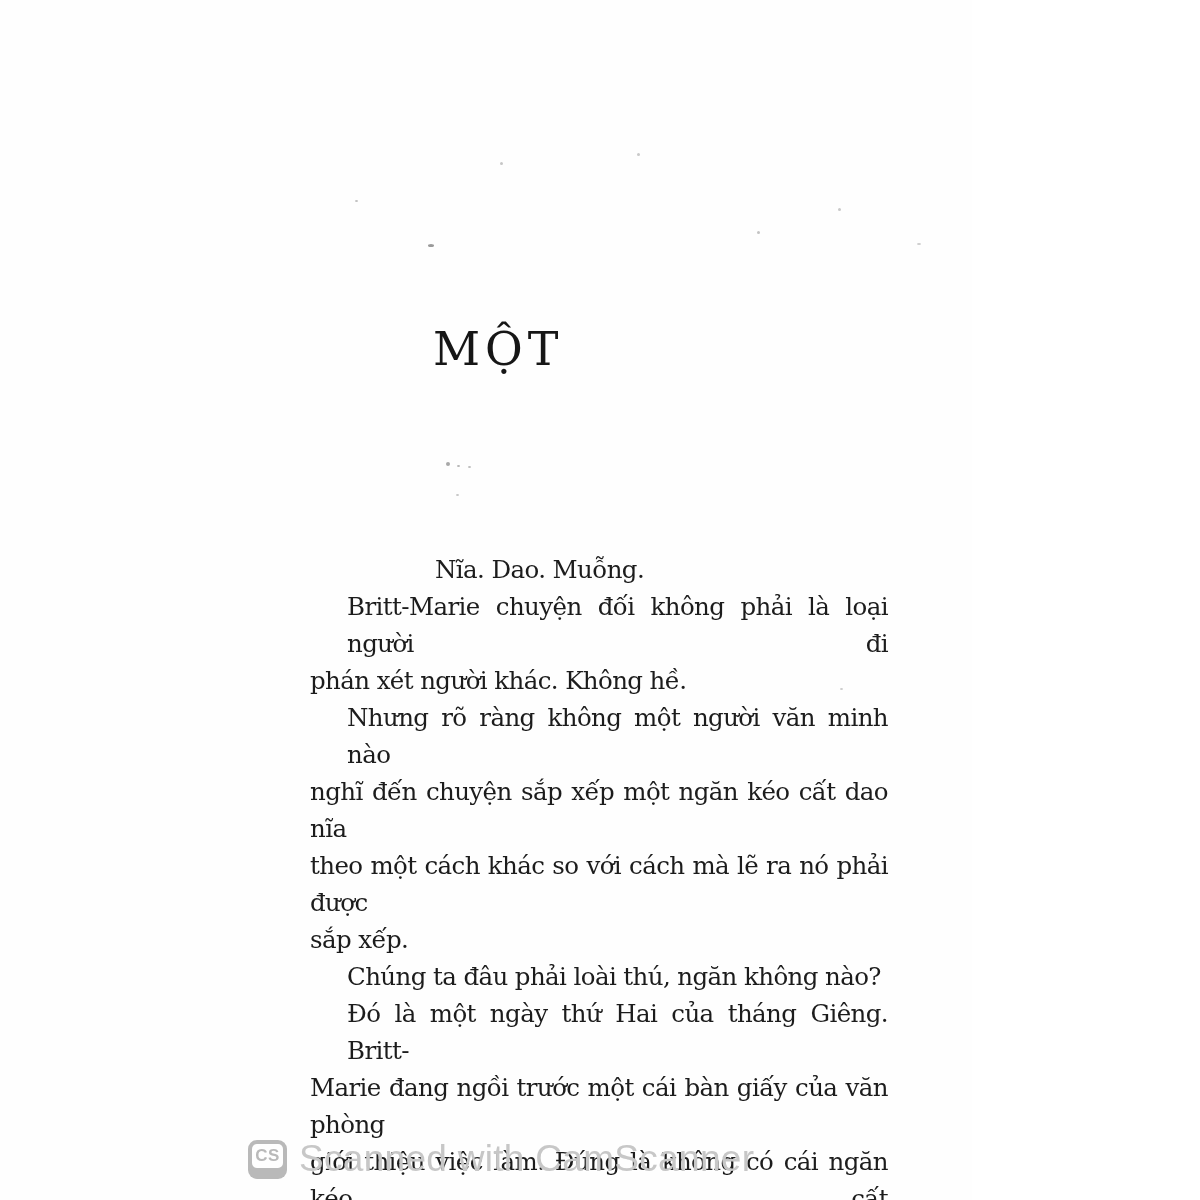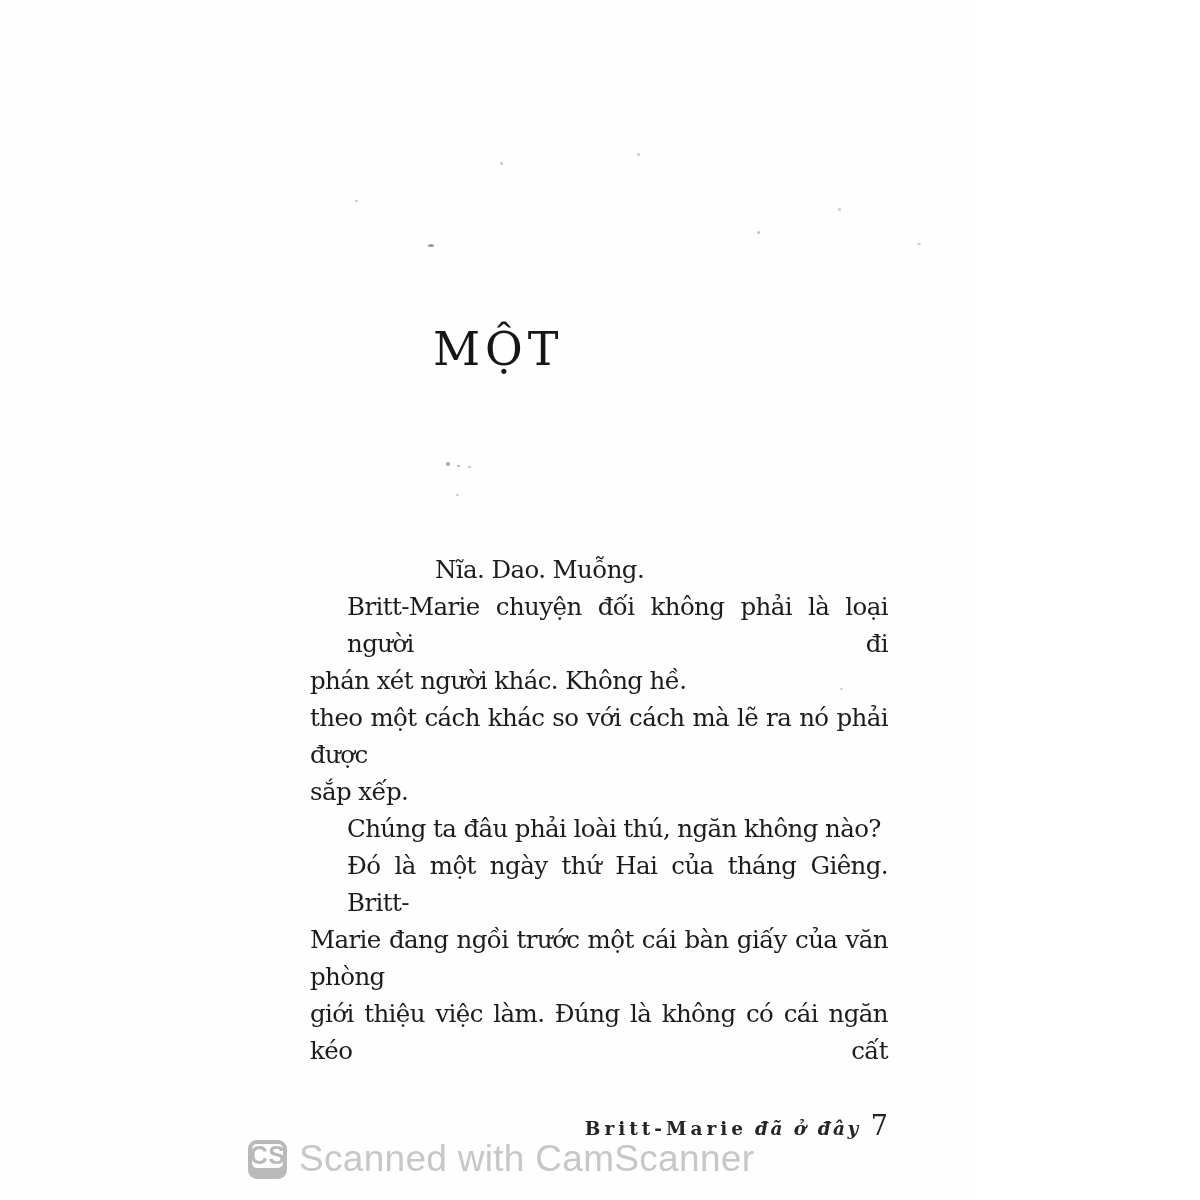--- a/index.html
+++ b/index.html
@@ -85,21 +85,21 @@
   }
   .cs-logo .cs-inner {
     position: absolute;
     left: 4px; top: 4px; right: 4px; bottom: 11px;
     background: #fefefe;
     border-radius: 5px;
     display: flex;
     align-items: center;
     justify-content: center;
     font-weight: bold;
-    font-size: 25px;
+    font-size: 17px;
     letter-spacing: 0.5px;
   }
   .watermark .wm-label {
     margin-left: 12px;
     font-size: 37px;
     font-weight: 400;
     letter-spacing: 0.3px;
     white-space: nowrap;
   }
   
@@ -109,33 +109,30 @@
 <body>
 
 <div class="page" style="background: rgb(254, 254, 254);">
 
   <h1 class="chapter-title">MỘT</h1>
 
   <div class="body-text" style="color: rgb(28, 28, 28);">
       <div class="line" style="padding-left: 125px;">Nĩa. Dao. Muỗng.</div>
       <div class="line fill" style="padding-left: 37px;">Britt-Marie chuyện đối không phải là loại người đi</div>
       <div class="line">phán xét người khác. Không hề.</div>
+      <div class="line fill" style="padding-left: 37px;">Nhưng rõ ràng không một người văn minh nào</div>
+      <div class="line fill">nghĩ đến chuyện sắp xếp một ngăn kéo cất dao nĩa</div>
       <div class="line fill">theo một cách khác so với cách mà lẽ ra nó phải được</div>
       <div class="line">sắp xếp.</div>
       <div class="line" style="padding-left: 37px;">Chúng ta đâu phải loài thú, ngăn không nào?</div>
       <div class="line fill" style="padding-left: 37px;">Đó là một ngày thứ Hai của tháng Giêng. Britt-</div>
       <div class="line fill">Marie đang ngồi trước một cái bàn giấy của văn phòng</div>
       <div class="line fill">giới thiệu việc làm. Đúng là không có cái ngăn kéo cất</div>
     </div>
 
-  <div class="footer">
-    <span class="book-title">Britt-Marie</span>
-    <span class="book-title-suffix">đã ở đây</span>
-    <span class="page-number">7</span>
-  </div>
 
   <div class="watermark">
     <div class="cs-logo" style="background: rgb(185, 185, 185);">
       <div class="cs-inner" style="color: rgb(185, 185, 185); background: rgb(254, 254, 254);">CS</div>
     </div>
     <span class="wm-label" style="color: rgb(199, 199, 199);">Scanned with CamScanner</span>
   </div>
 
 <div class="speck" style="left: 428px; top: 244px; width: 6px; height: 3px; background: rgb(154, 154, 154);"></div>
     <div class="speck" style="left: 355px; top: 200px; width: 3px; height: 2px; background: rgb(192, 192, 192);"></div>

